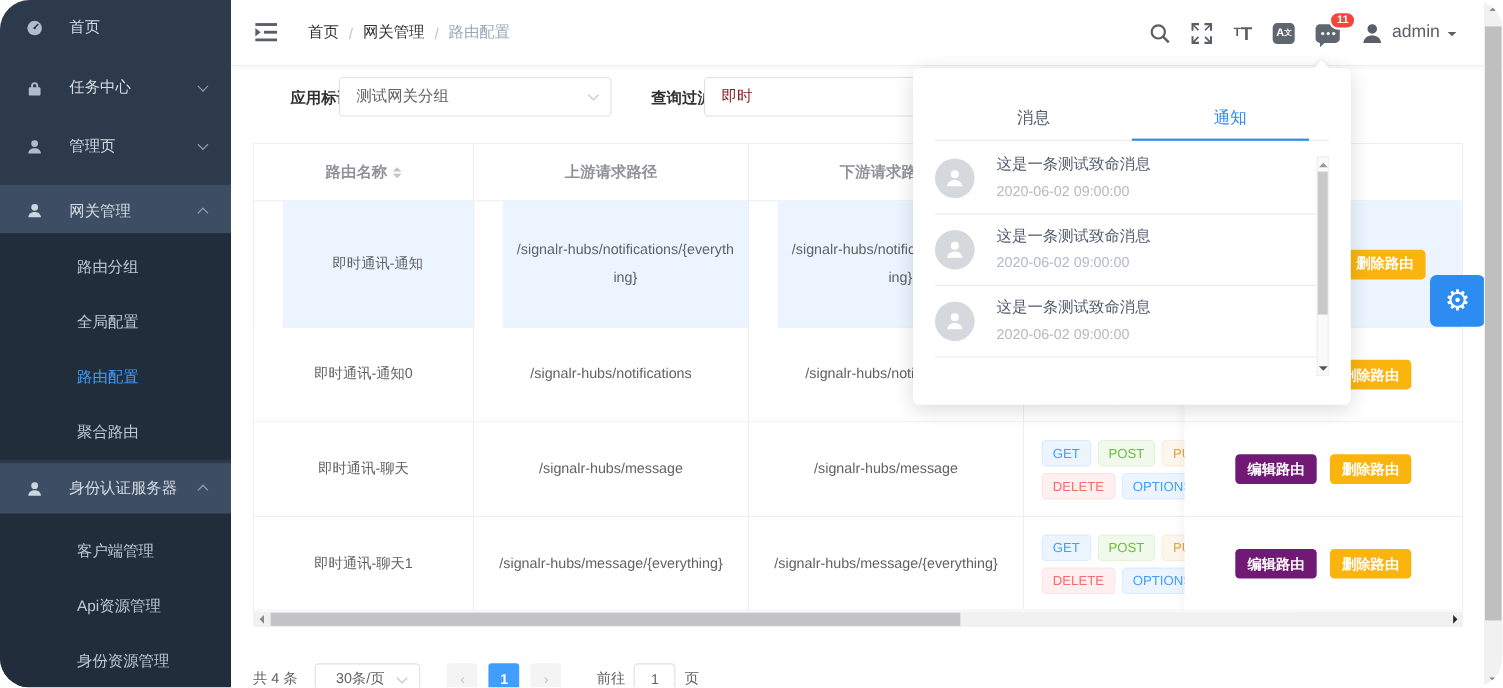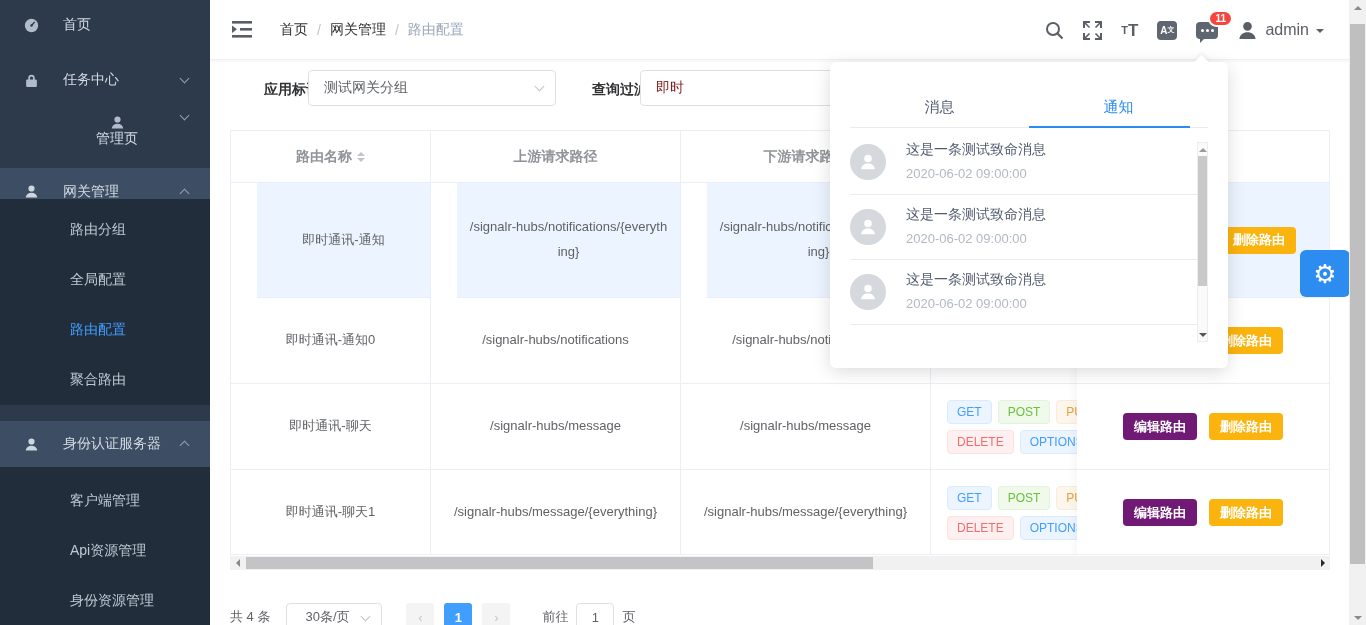--- a/index.html
+++ b/index.html
@@ -1,18 +1,18 @@
 <!DOCTYPE html>
 <html><head>
 <meta charset="utf-8">
 <style>
   * { margin:0; padding:0; box-sizing:border-box; }
   html,body { width:1366px; height:625px; overflow:hidden; }
   body { font-family:"Liberation Sans","DejaVu Sans",sans-serif; background:#fff; color:#606266; }
-  #app { position:relative; width:1366px; height:625px; overflow:hidden; background:#fff; }
+  #app { position:relative; width:1366px; height:625px; overflow:hidden; background:#fff;border-radius:27px; }
 
   
   .sidebar { position:absolute; left:0; top:0; width:210px; height:625px; background:#2d3a4b; z-index:5; }
   .side-item { position:absolute; left:0; width:210px; display:flex; align-items:center; cursor:pointer; }
   .side-item .s-icon { margin-left:24px; width:15px; height:15px; flex:0 0 15px; }
   .side-item .s-label { margin-left:24px; font-size:14px; color:#d3dce4; }
   .side-item.open { background:#3d4d63; }
   .chev { position:absolute; right:22px; width:7px; height:7px; border-right:1.6px solid #94a1b1; border-bottom:1.6px solid #94a1b1; }
   .chev.down { transform:rotate(45deg); margin-top:-3px; }
   .chev.up   { transform:rotate(-135deg); margin-top:3px; }
@@ -143,41 +143,41 @@
     <div class="side-item" style="top:62px;height:36px;">
       <span class="s-icon">
         <svg width="15" height="15" viewBox="0 0 14 14">
             <path fill="#b0bcc9" d="M4 6V4.6a3 3 0 0 1 6 0V6h.8c.7 0 1.2.5 1.2 1.2v4.6c0 .7-.5 1.2-1.2 1.2H3.2C2.5 13 2 12.5 2 11.8V7.2C2 6.5 2.5 6 3.2 6H4zm1.6 0h2.8V4.6a1.4 1.4 0 0 0-2.8 0V6z"></path>
           </svg>
       </span>
       <span class="s-label">任务中心</span>
       <i class="chev down"></i>
     </div>
 
-    <div class="side-item" style="top:115px;height:36px;flex-direction:column;">
+    <div class="side-item" style="top:115px;height:36px;">
       <span class="s-icon">
         <svg width="15" height="15" viewBox="0 0 14 14">
             <path fill="#b0bcc9" d="M7 1.3a2.9 2.9 0 1 1 0 5.8 2.9 2.9 0 0 1 0-5.8zM1.6 12.7c.3-3 2.6-4.5 5.4-4.5s5.1 1.5 5.4 4.5H1.6z"></path>
           </svg>
       </span>
       <span class="s-label">管理页</span>
       <i class="chev down"></i>
     </div>
 
     <div class="side-item open" style="top:168px;height:47px;">
       <span class="s-icon">
         <svg width="15" height="15" viewBox="0 0 14 14">
             <path fill="#cdd6df" d="M7 1.3a2.9 2.9 0 1 1 0 5.8 2.9 2.9 0 0 1 0-5.8zM1.6 12.7c.3-3 2.6-4.5 5.4-4.5s5.1 1.5 5.4 4.5H1.6z"></path>
           </svg>
       </span>
       <span class="s-label">网关管理</span>
       <i class="chev up"></i>
     </div>
 
-    <div class="submenu" style="top:199px;height:206px;padding-top:6px;">
+    <div class="submenu" style="top:212px;height:206px;padding-top:6px;">
       <div class="sub-item">
           <span>路由分组</span>
         </div>
       <div class="sub-item">
           <span>全局配置</span>
         </div>
       <div class="sub-item active">
           <span>路由配置</span>
         </div>
       <div class="sub-item">

